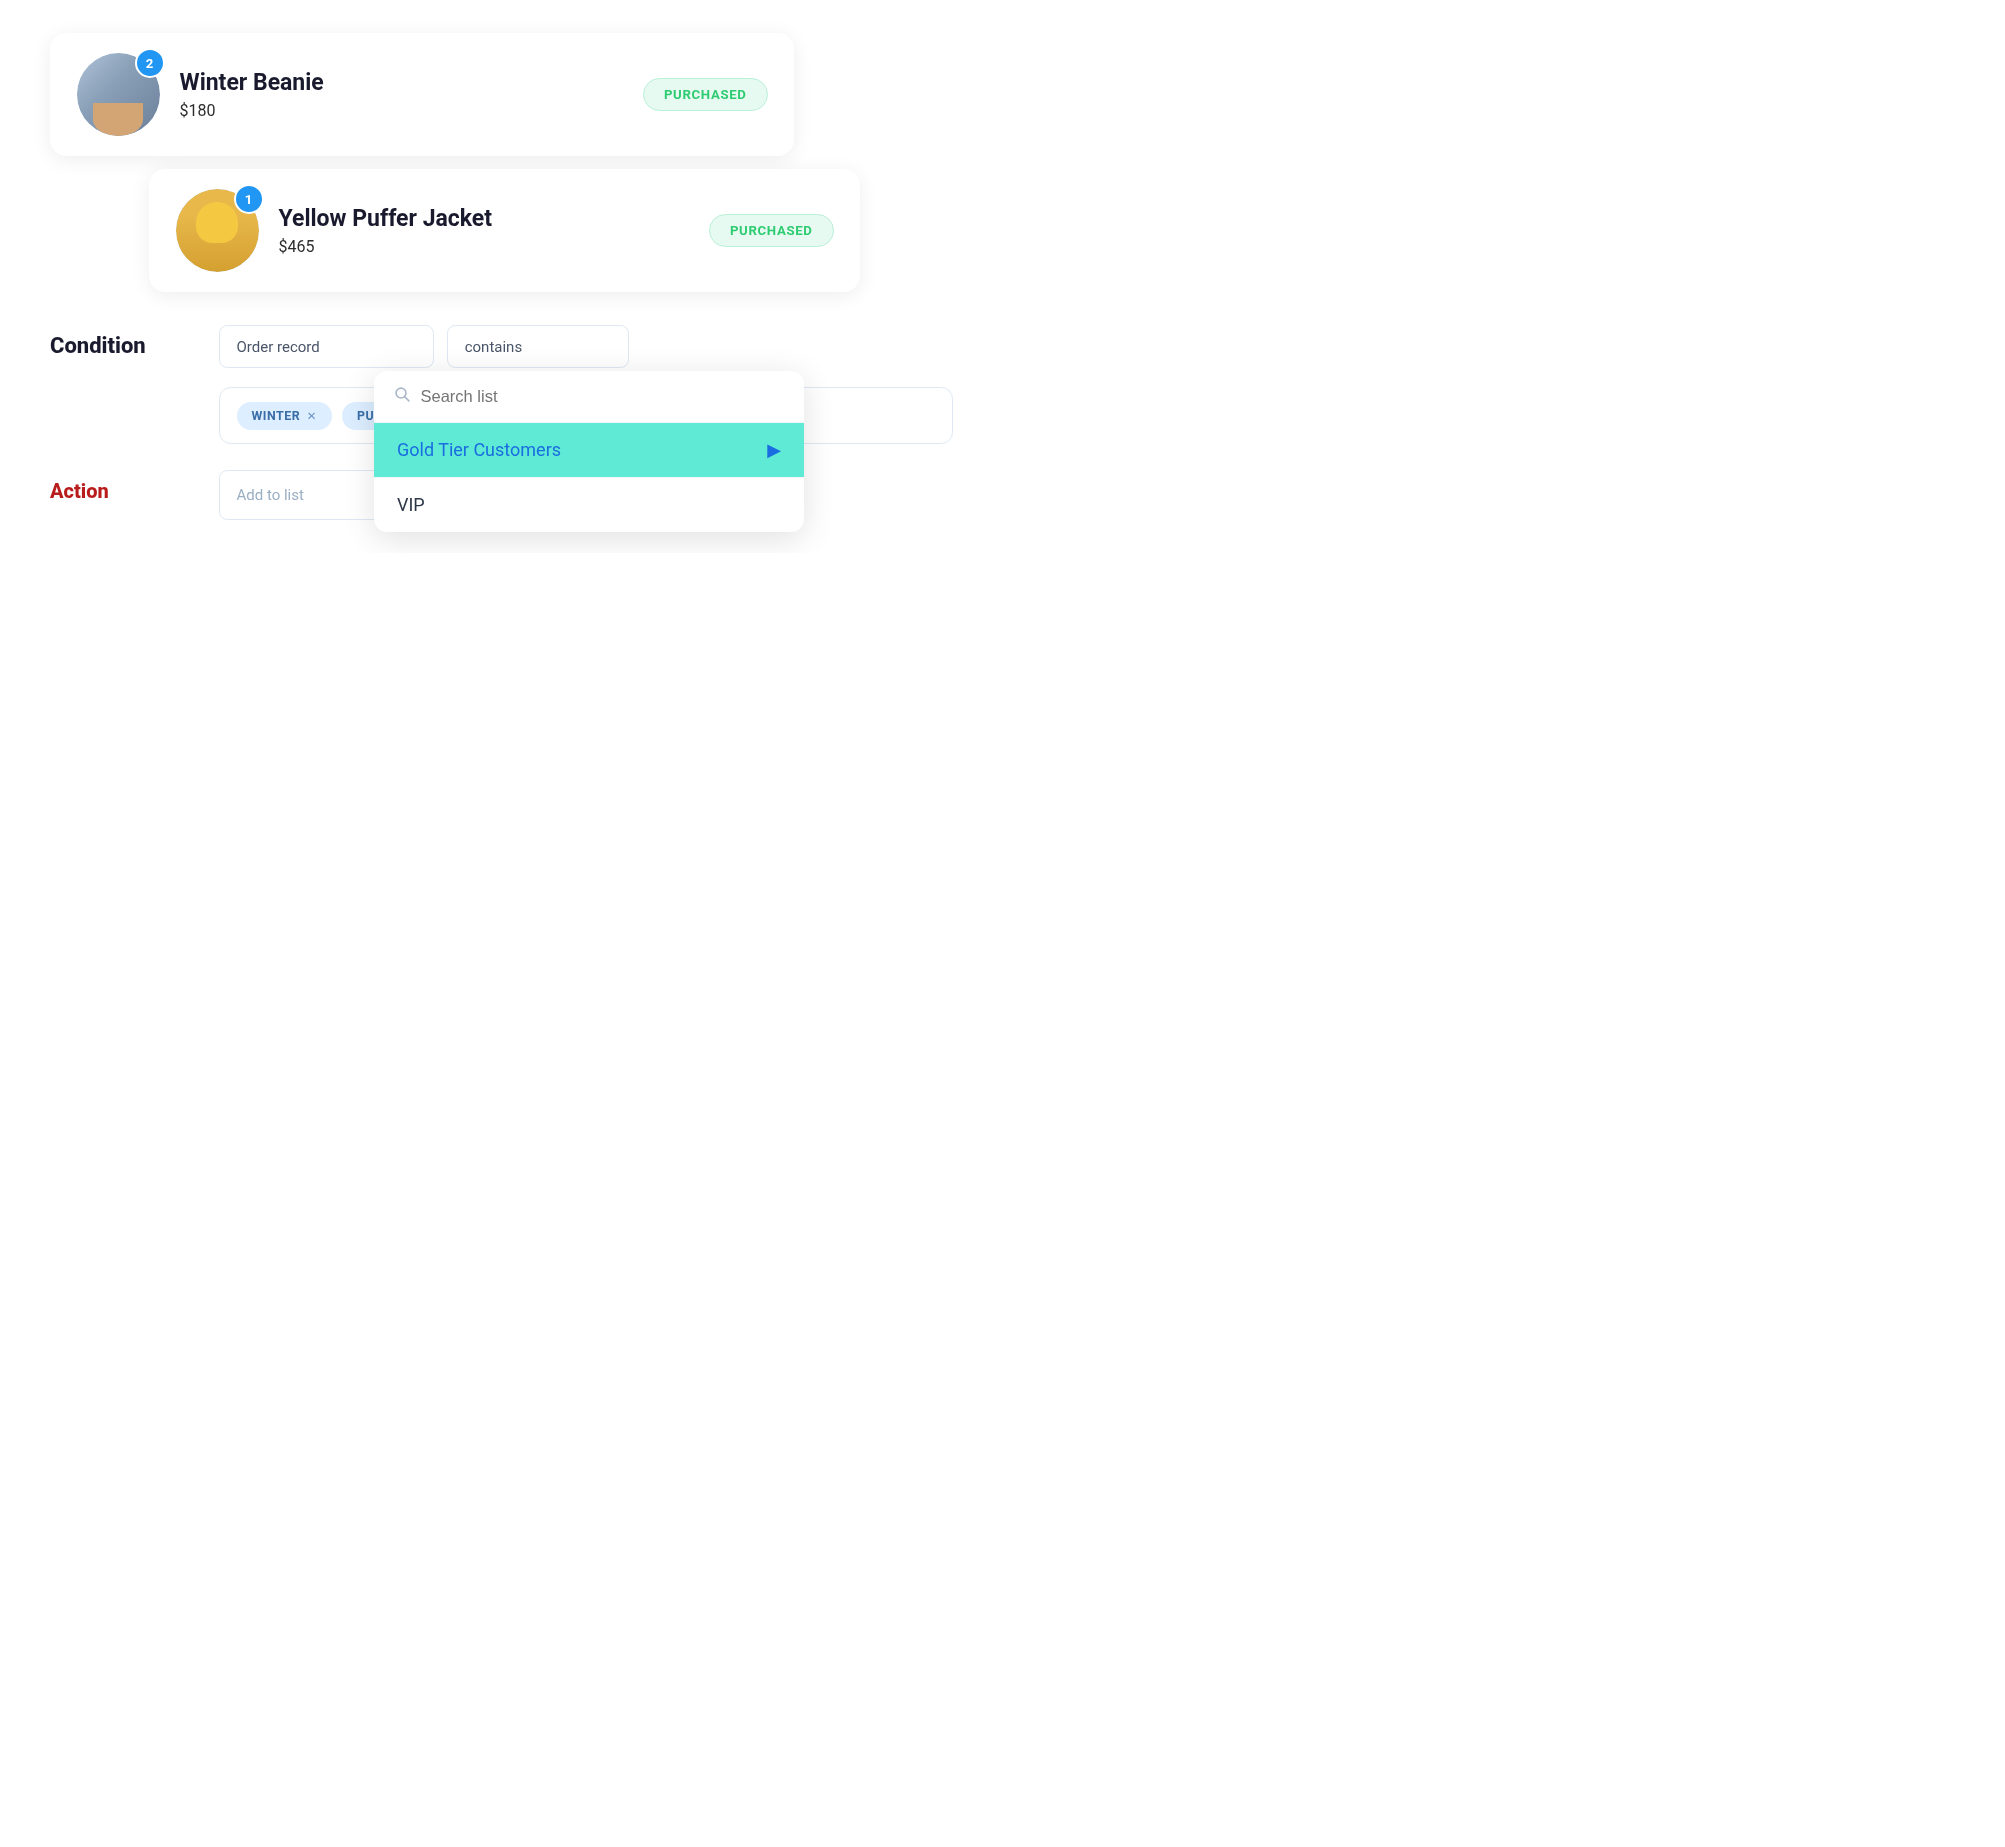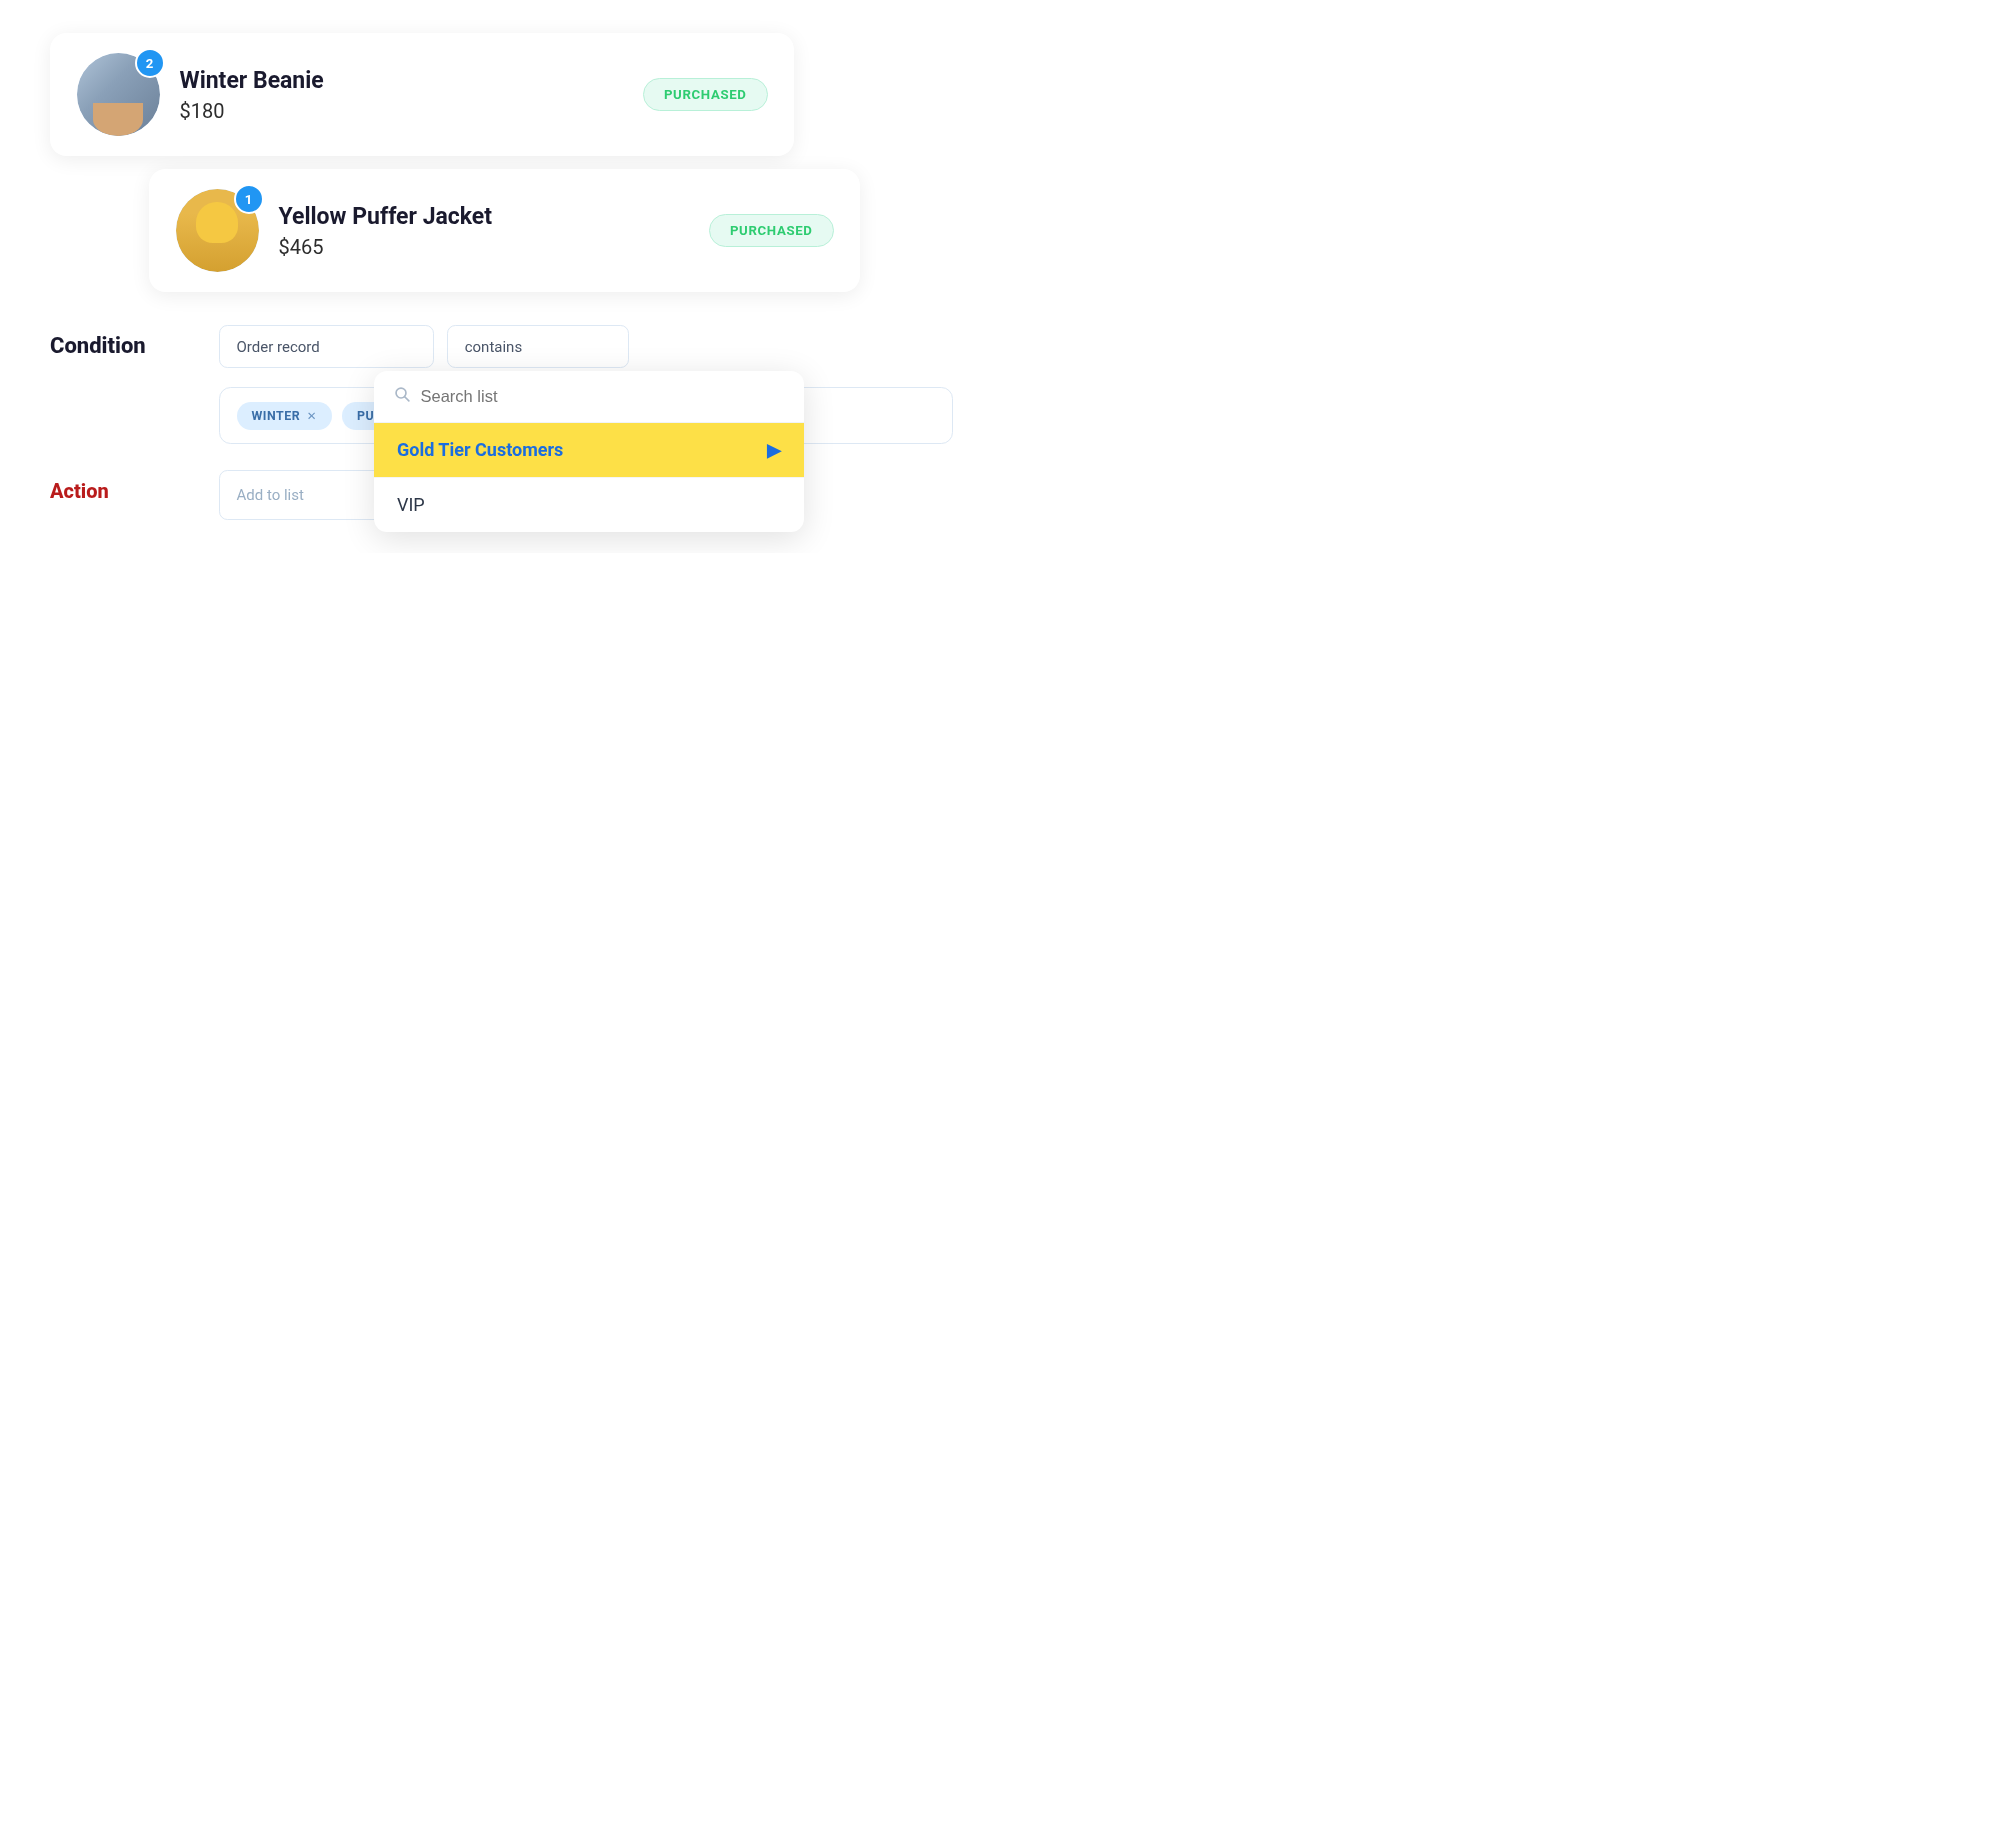--- a/index.html
+++ b/index.html
@@ -96,21 +96,21 @@
     .product-info {
       flex: 1;
     }
     .product-name {
       font-size: 23px;
       font-weight: 700;
       color: #1a1a2e;
       margin-bottom: 5px;
     }
     .product-price {
-      font-size: 20px;
+      font-size: 16px;
       color: #2d2d2d;
       font-weight: 400;
     }
 
     .status-badge {
       background: #e6faf2;
       color: #2ecc71;
       border-radius: 41px;
       padding: 8.3px 20px;
       font-size: 13.2px;
@@ -251,23 +251,23 @@
     .dropdown-item {
       padding: 16.5px 23px;
       font-size: 18px;
       color: #2d3748;
       cursor: pointer;
       display: flex;
       align-items: center;
       justify-content: space-between;
     }
     .dropdown-item.highlighted {
-      background: #fde047;
+      background: #5eead4;
       color: #1a6de0;
-      font-weight: 700;
+      font-weight: 400;
     }
     .dropdown-item.highlighted .cursor-icon {
       display: block;
     }
     .dropdown-item .cursor-icon {
       display: none;
       color: #1a6de0;
       font-size: 18px;
     }
     .dropdown-item:not(:last-child) {

